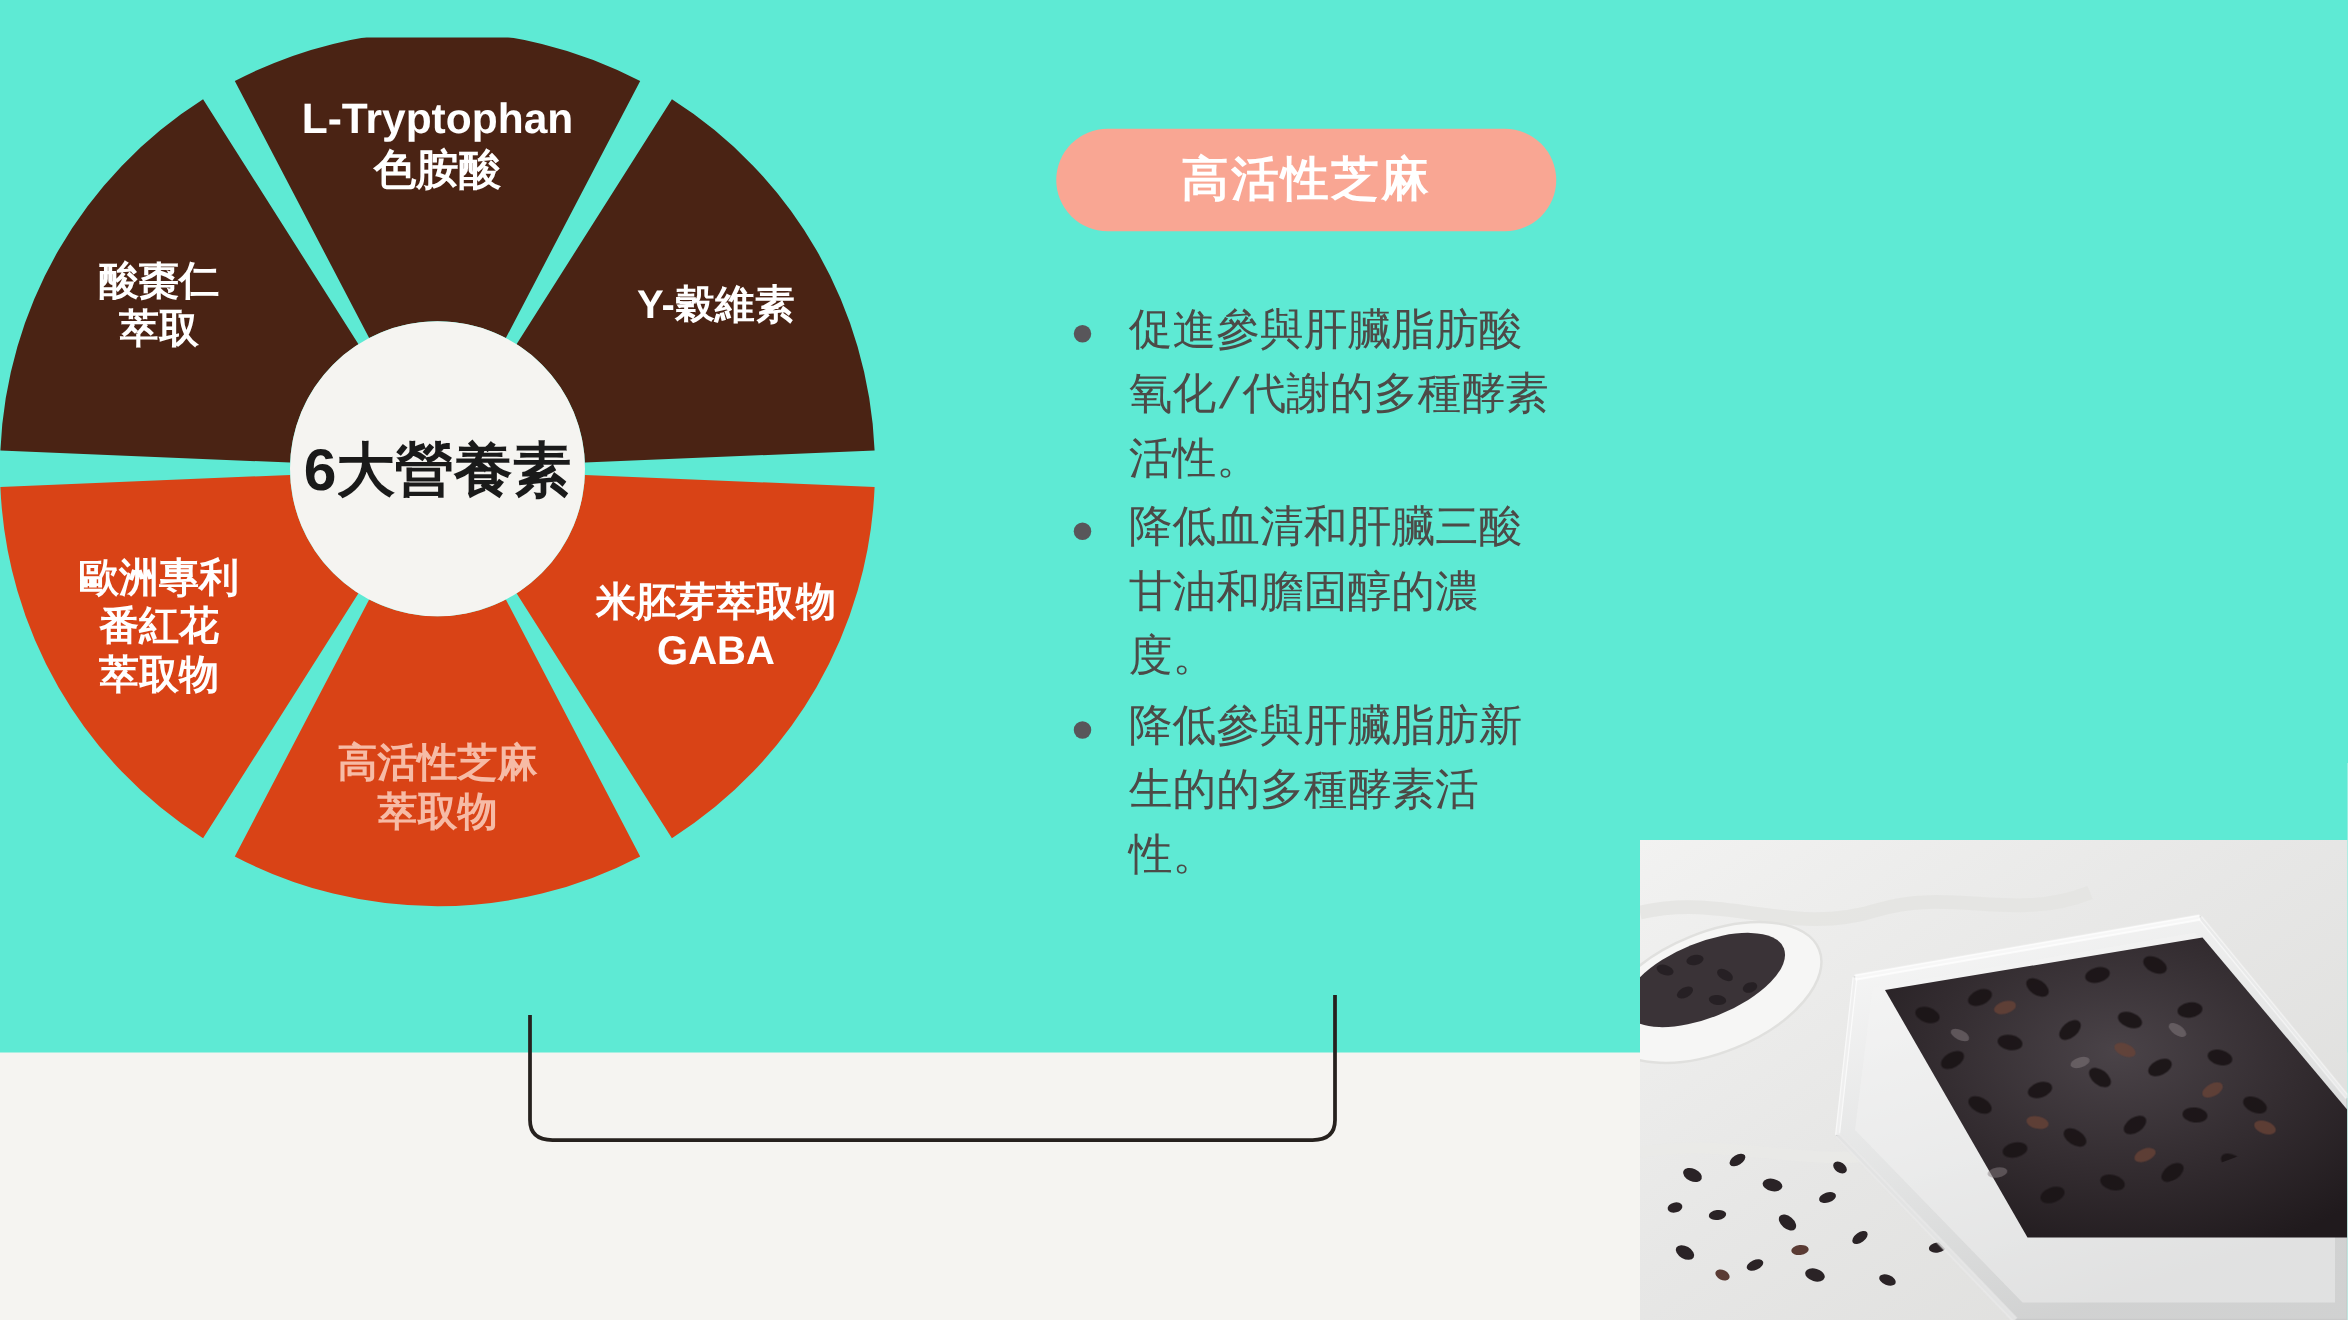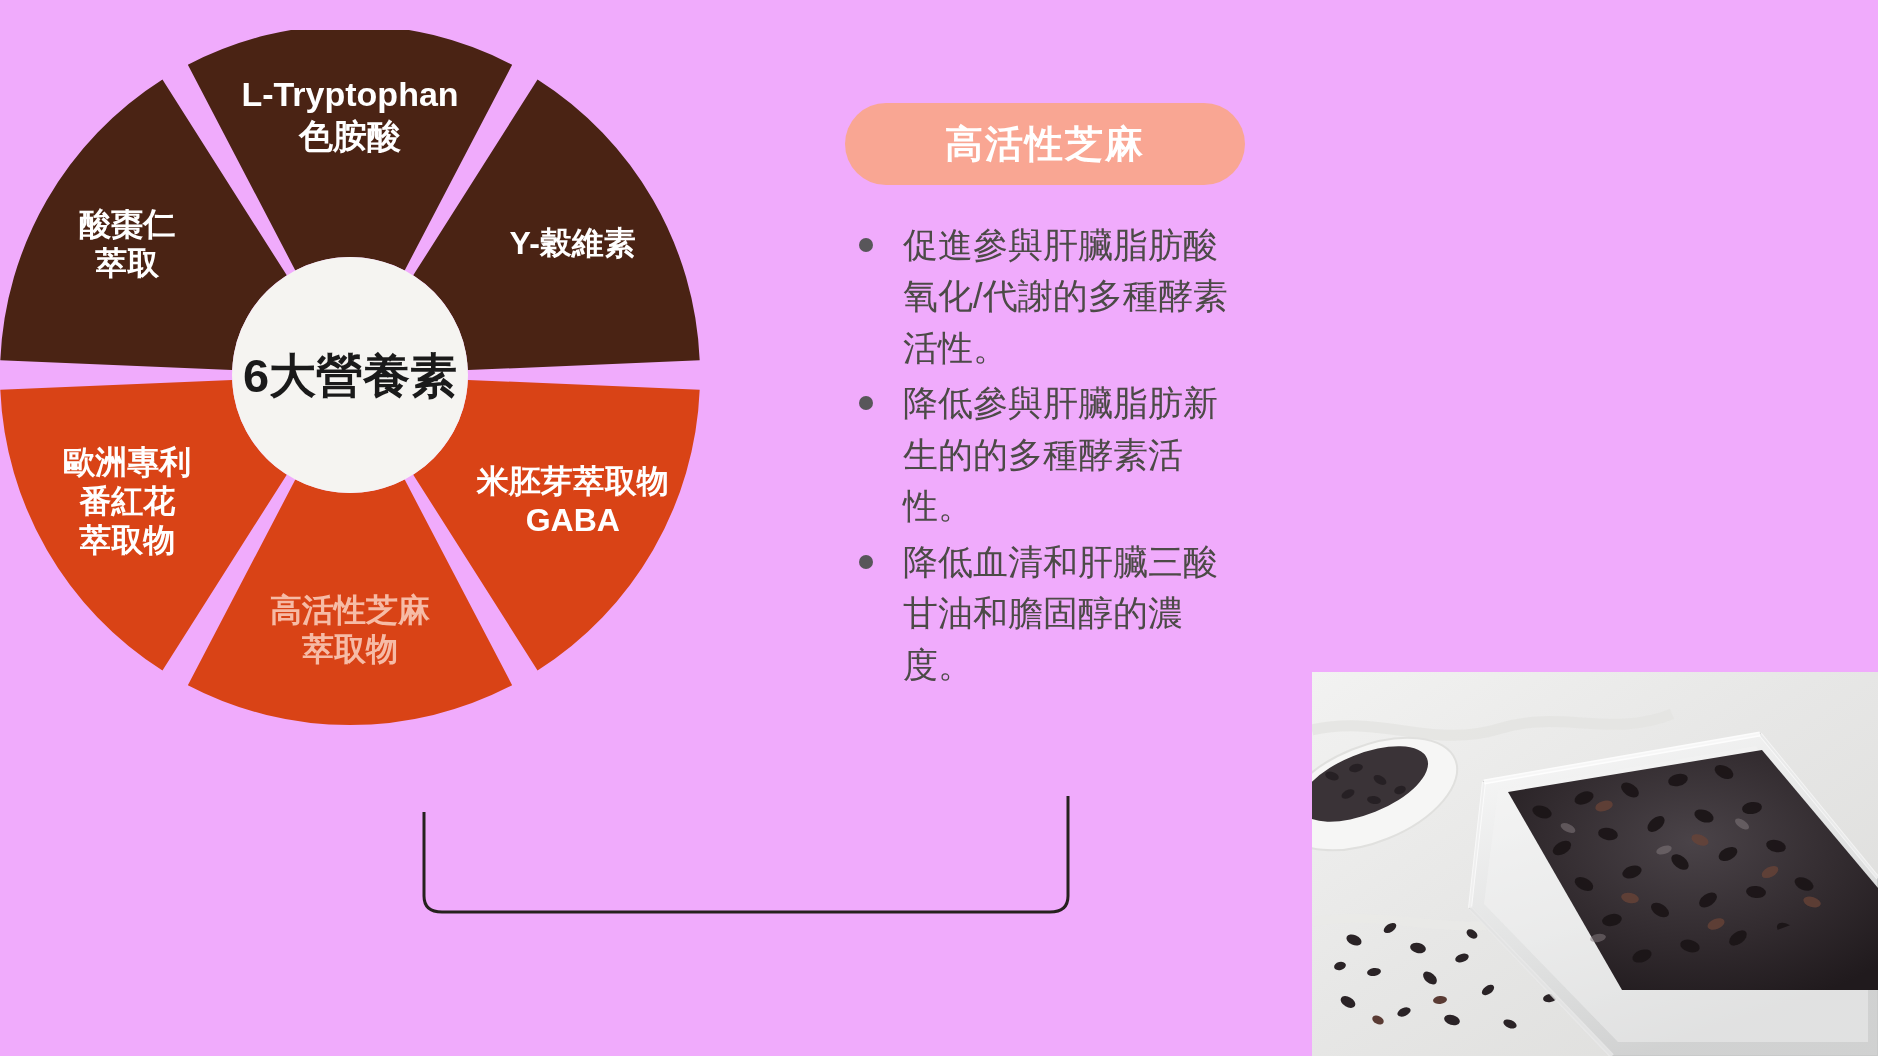--- a/index.html
+++ b/index.html
@@ -10,22 +10,22 @@
     width: 1878px;
     height: 1056px;
     background: #F5F4F1;
     font-family: "Liberation Sans", "DejaVu Sans", sans-serif;
     overflow: hidden;
     position: relative;
   }
   .stage {
     position: relative;
     width: 1878px;
-    height: 1056px;
-    background: #f0abfc;
+    height: 842px;
+    background: #5eead4;
   }
 
   
   .donut-wrap {
     position: absolute;
     left: 0px;
     top: 30px;
     width: 700px;
     height: 700px;
   }
@@ -76,23 +76,24 @@
   .pill-text {
     color: #FFFFFF;
     font-size: 38px;
     font-weight: bold;
     letter-spacing: 2px;
     line-height: 1;
     white-space: nowrap;
   }
 
   ul.bullets {
-    margin: 34px 0 0 0;
+    margin: 56px 0 0 0;
     padding: 0;
     list-style: none;
+    font-family: Liberation Mono, monospace;
   }
   ul.bullets li {
     position: relative;
     padding-left: 58px;
     margin-bottom: 4px;
     color: #4C4A47;
     font-size: 35px;
     line-height: 1.47;
     text-align: left;
   }
@@ -147,22 +148,22 @@
   <svg class="bracket" width="760" height="240" viewBox="0 0 760 240">
     <path id="bracket-path" d="M 74 112 L 74 196 Q 74 212 92 212 L 700 212 Q 718 212 718 196 L 718 96" fill="none" stroke="#26211E" stroke-width="3"></path>
   </svg>
 
   <div class="col col-1">
     <div class="pill" style="background: rgb(249, 166, 147);">
       <span class="pill-text" style="color: rgb(255, 255, 255);">高活性芝麻</span>
     </div>
     <ul class="bullets" id="bullets-1">
         <li><span class="dot"></span><span>促進參與肝臟脂肪酸氧化/代謝的多種酵素活性。</span></li>
+        <li><span class="dot"></span><span>降低血清和肝臟三酸甘油和膽固醇的濃度。</span></li>
         <li><span class="dot"></span><span>降低參與肝臟脂肪新生的的多種酵素活性。</span></li>
-        <li><span class="dot"></span><span>降低血清和肝臟三酸甘油和膽固醇的濃度。</span></li>
       </ul>
   </div>
 
   <div class="col col-2">
   </div>
 
   <div class="photo">
     <svg width="566" height="384" viewBox="0 0 566 384">
       <defs>
         <linearGradient id="marbleBg" x1="0" y1="0" x2="1" y2="1">

